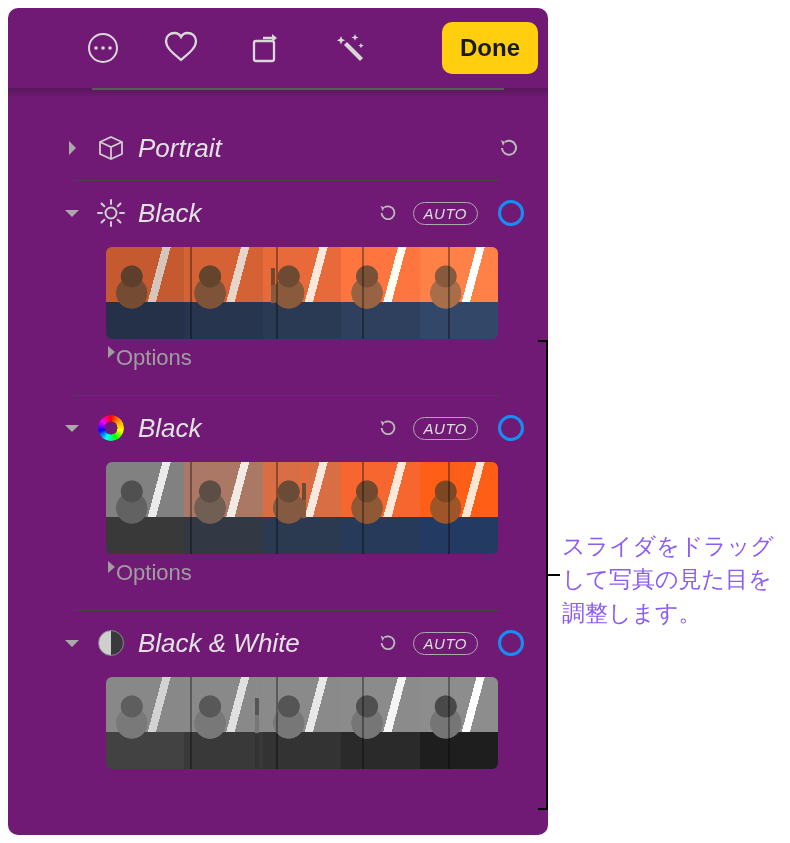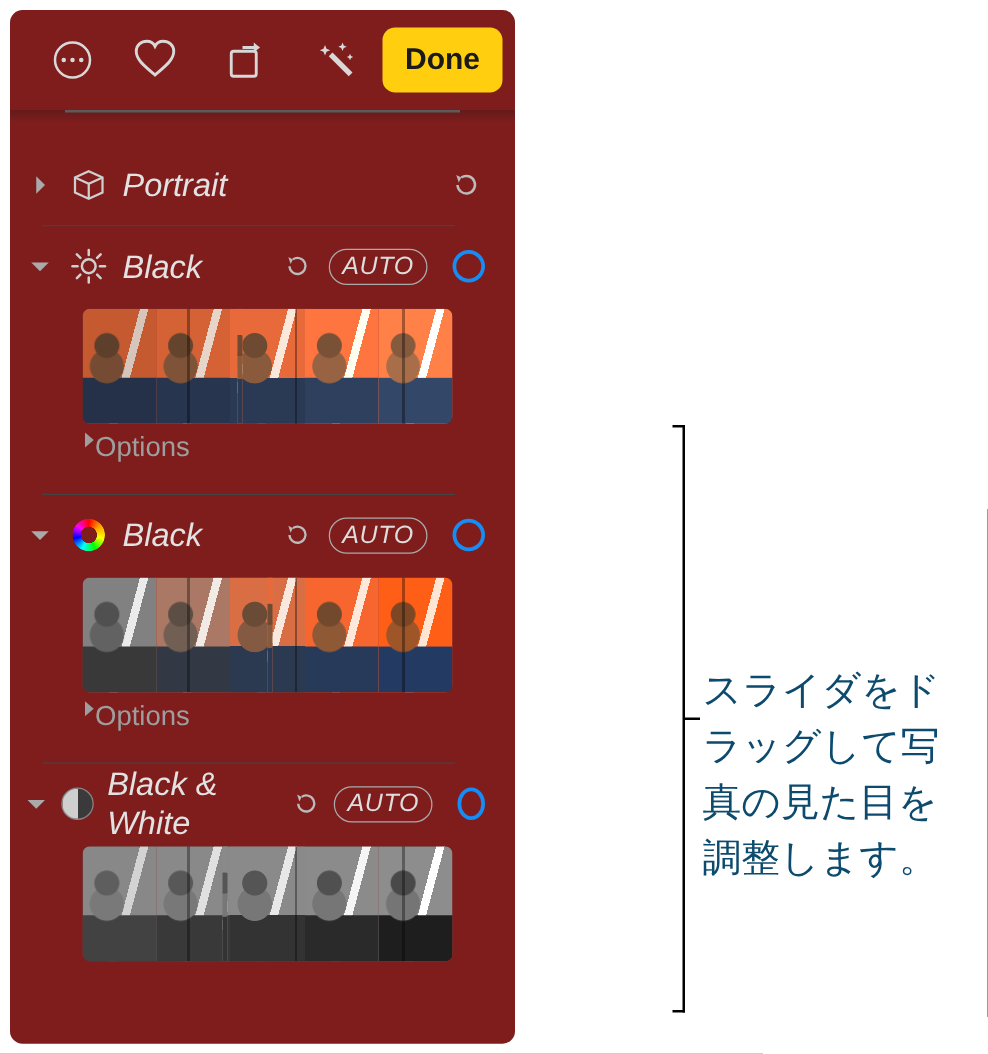--- a/index.html
+++ b/index.html
@@ -7,26 +7,27 @@
     font-family: -apple-system, "Helvetica Neue", Arial, sans-serif;
     background: #fff;
     width: 790px;
     height: 843px;
     position: relative;
   }
   .panel {
     position: absolute;
     left: 8px;
     top: 8px;
-    width: 404px;
+    width: 540px;
     height: 827px;
-    background: #7f1d1d;
+    background: #701a75;
     border-radius: 10px;
     overflow: hidden;
     color: #ccc;
+    padding-left: 40px;
   }
   
   .toolbar {
     display: flex;
     align-items: center;
     height: 80px;
     padding: 0 10px 0 20px;
     gap: 0;
   }
   .tool-icon {
@@ -93,21 +94,21 @@
     font-size: 26px;
     color: #e2e2e2;
     font-weight: 400;
   }
   .row-spacer{ flex:1; }
   .reset-icon { color:#bbb; display:flex; align-items:center; justify-content:center; width:30px;}
   .auto-pill {
     border: 1.6px solid #aaa;
     border-radius: 999px;
     color:#ddd;
-    font-size: 20px;
+    font-size: 15px;
     padding: 2px 10px 2px 10px;
     letter-spacing: .5px;
     font-weight:500;
   }
   .ring {
     width: 26px; height:26px;
     border: 3px solid #168df4;
     border-radius: 50%;
     margin-left:10px;
   }
@@ -206,22 +207,22 @@
   .bracket .tick{
     position:absolute;
     width:12px; height:2px; background:#000;
     left:18px; top:50%; transform:translateY(-1px);
   }
   .callout {
     position:absolute;
     left: 562px;
     top: 530px;
     width: 218px;
-    font-size: 31px;
-    color:#0c4a6e;
+    font-size: 23px;
+    color:#8b5cf6;
     line-height: 1.45;
   }
   
   .color-wheel {
     width:26px; height:26px; border-radius:50%;
     background: conic-gradient(red,orange,yellow,lime,cyan,blue,magenta,red);
     -webkit-mask: radial-gradient(circle, transparent 35%, #000 36%);
     mask: radial-gradient(circle, transparent 35%, #000 36%);
   }
   .bw-icon {

